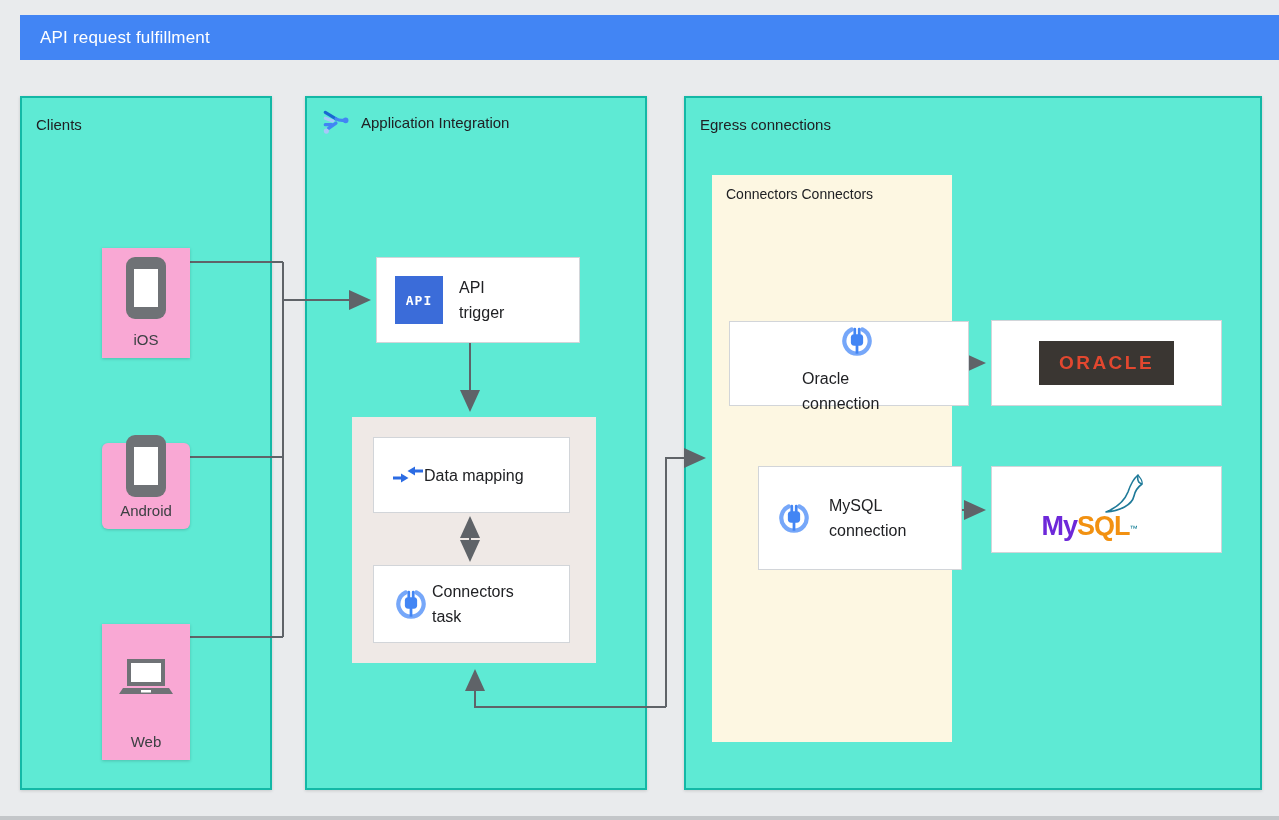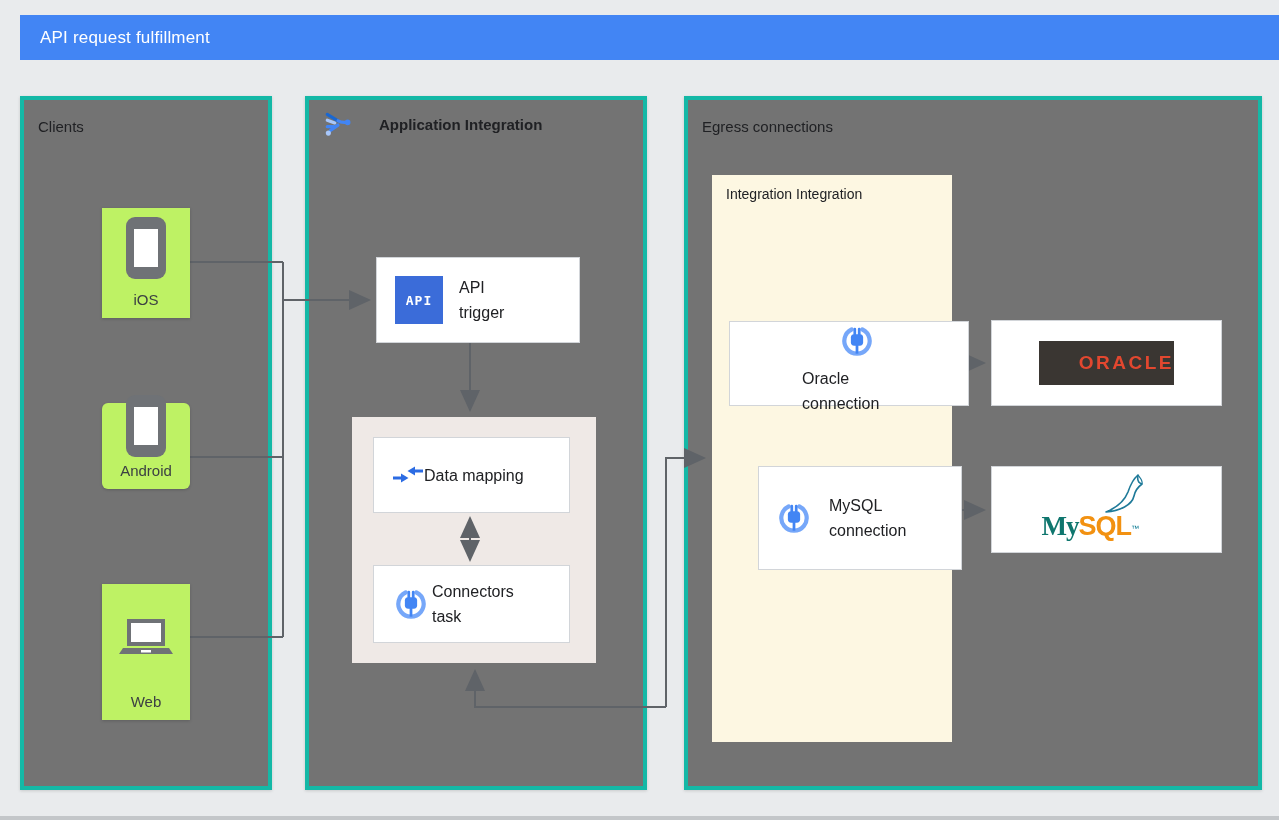--- a/index.html
+++ b/index.html
@@ -8,35 +8,35 @@
   #stage{position:relative;width:1279px;height:820px;background:#E9EBED;overflow:hidden;}
 
   
   .titlebar{position:absolute;left:20px;top:15px;width:1263px;height:45px;background:#4285F4;
     display:flex;align-items:center;padding-left:20px;}
   .titlebar .t{color:#fff;font-size:17px;letter-spacing:.2px;}
 
   .bottom-strip{position:absolute;left:0;top:816px;width:1279px;height:4px;background:#C3C6C9;}
 
   
-  .panel{position:absolute;background:#737373;border:4px solid #14b8a6;box-shadow:0 1px 3px rgba(0,0,0,.14);}
+  .panel{position:absolute;background:#5eead4;border:2px solid #14b8a6;box-shadow:0 1px 3px rgba(0,0,0,.14);}
   .panel-label{position:absolute;left:14px;top:18px;font-size:15px;color:#202124;}
-  .panel-head{position:absolute;left:14px;top:9px;display:flex;align-items:center;gap:26px;font-weight:bold;}
+  .panel-head{position:absolute;left:14px;top:9px;display:flex;align-items:center;gap:10px;}
   .panel-head .panel-head-label{font-size:15px;color:#202124;}
 
   #panel-clients{left:20px;top:96px;width:252px;height:694px;}
   #panel-appint{left:305px;top:96px;width:342px;height:694px;}
   #panel-egress{left:684px;top:96px;width:578px;height:694px;}
 
   .subpanel{position:absolute;left:712px;top:175px;width:240px;height:567px;background:#FDF7E2;}
   .subpanel .panel-label{font-size:14px;top:11px;}
 
   
-  .dev-card{position:absolute;left:102px;width:88px;background:#bef264;box-shadow:0 1px 3px rgba(0,0,0,.18);
-    display:flex;flex-direction:column;align-items:center;justify-content:flex-end;padding-bottom:10px;}
+  .dev-card{position:absolute;left:102px;width:88px;background:#f9a8d4;box-shadow:0 1px 3px rgba(0,0,0,.18);
+    display:flex;flex-direction:column;align-items:center;justify-content:flex-end;padding-bottom:10px;margin-top:40px;}
   .dev-card .dev-icon{flex:1;display:flex;align-items:center;justify-content:center;width:100%;}
   .dev-label{font-size:15px;color:#3C4043;margin-top:4px;}
   #card-ios{top:208px;height:110px;}
   #card-android{top:403px;height:86px;border-radius:6px;}
   #card-web{top:584px;height:136px;}
 
   
   .step-box{position:absolute;background:#fff;border:1px solid #D2D5D9;display:flex;align-items:center;
     padding-left:18px;gap:16px;}
   .step-label{font-size:16px;color:#202124;line-height:25px;}
@@ -56,25 +56,25 @@
   #box-mysql-conn .step-label{width:110px;}
 
   
   .api-chip{width:48px;height:48px;background:#3B6CD9;display:flex;align-items:center;justify-content:center;flex:0 0 auto;}
   .api-chip span{color:#fff;font-family:"DejaVu Sans Mono", monospace;font-weight:bold;font-size:13px;letter-spacing:1px;}
 
   
   .logo-card{position:absolute;background:#fff;border:1px solid #D2D5D9;display:flex;align-items:center;justify-content:center;}
   #card-oracle{left:991px;top:320px;width:231px;height:86px;}
   #card-mysql{left:991px;top:466px;width:231px;height:87px;}
-  .oracle-badge{width:135px;height:44px;background:#3A3632;display:flex;align-items:center;justify-content:flex-end;}
+  .oracle-badge{width:135px;height:44px;background:#3A3632;display:flex;align-items:center;justify-content:center;}
   .oracle-badge span{color:#E2472F;font-weight:bold;font-size:19px;letter-spacing:2.5px;}
   .mysql-logo{position:relative;width:130px;height:64px;}
   .mysql-logo .wordmark{position:absolute;left:0;bottom:0;font-size:27px;font-weight:bold;letter-spacing:-1px;white-space:nowrap;}
-  .mysql-logo .my{color:#0f766e;font-family:Liberation Serif, serif;}
+  .mysql-logo .my{color:#6d28d9;}
   .mysql-logo .sql{color:#F29111;margin-top:12px;}
   .mysql-logo .tm{font-size:8px;color:#00758F;font-weight:normal;letter-spacing:0;vertical-align:4px;}
   .mysql-logo svg{position:absolute;left:60px;top:-6px;}
 
   svg{display:block;}
   #wires{position:absolute;left:0;top:0;pointer-events:none;}
 </style>
 </head>
 <body>
 
@@ -103,21 +103,21 @@
       </span>
       <span class="panel-head-label">Application Integration</span>
     </div>
   </div>
 
   <div class="panel" id="panel-egress">
     <div class="panel-label">Egress connections</div>
   </div>
 
   <div class="subpanel">
-    <div class="panel-label">Integration Integration</div>
+    <div class="panel-label">Connectors Connectors</div>
   </div>
 
   <div class="beige"></div>
 
   <svg id="wires" width="1279" height="820" viewBox="0 0 1279 820">
     <defs>
       <marker id="ah" markerWidth="11" markerHeight="10" refX="9" refY="5" orient="auto-start-reverse">
         <path d="M0,0 L11,5 L0,10 Z" fill="#5F6368"></path>
       </marker>
     </defs>

